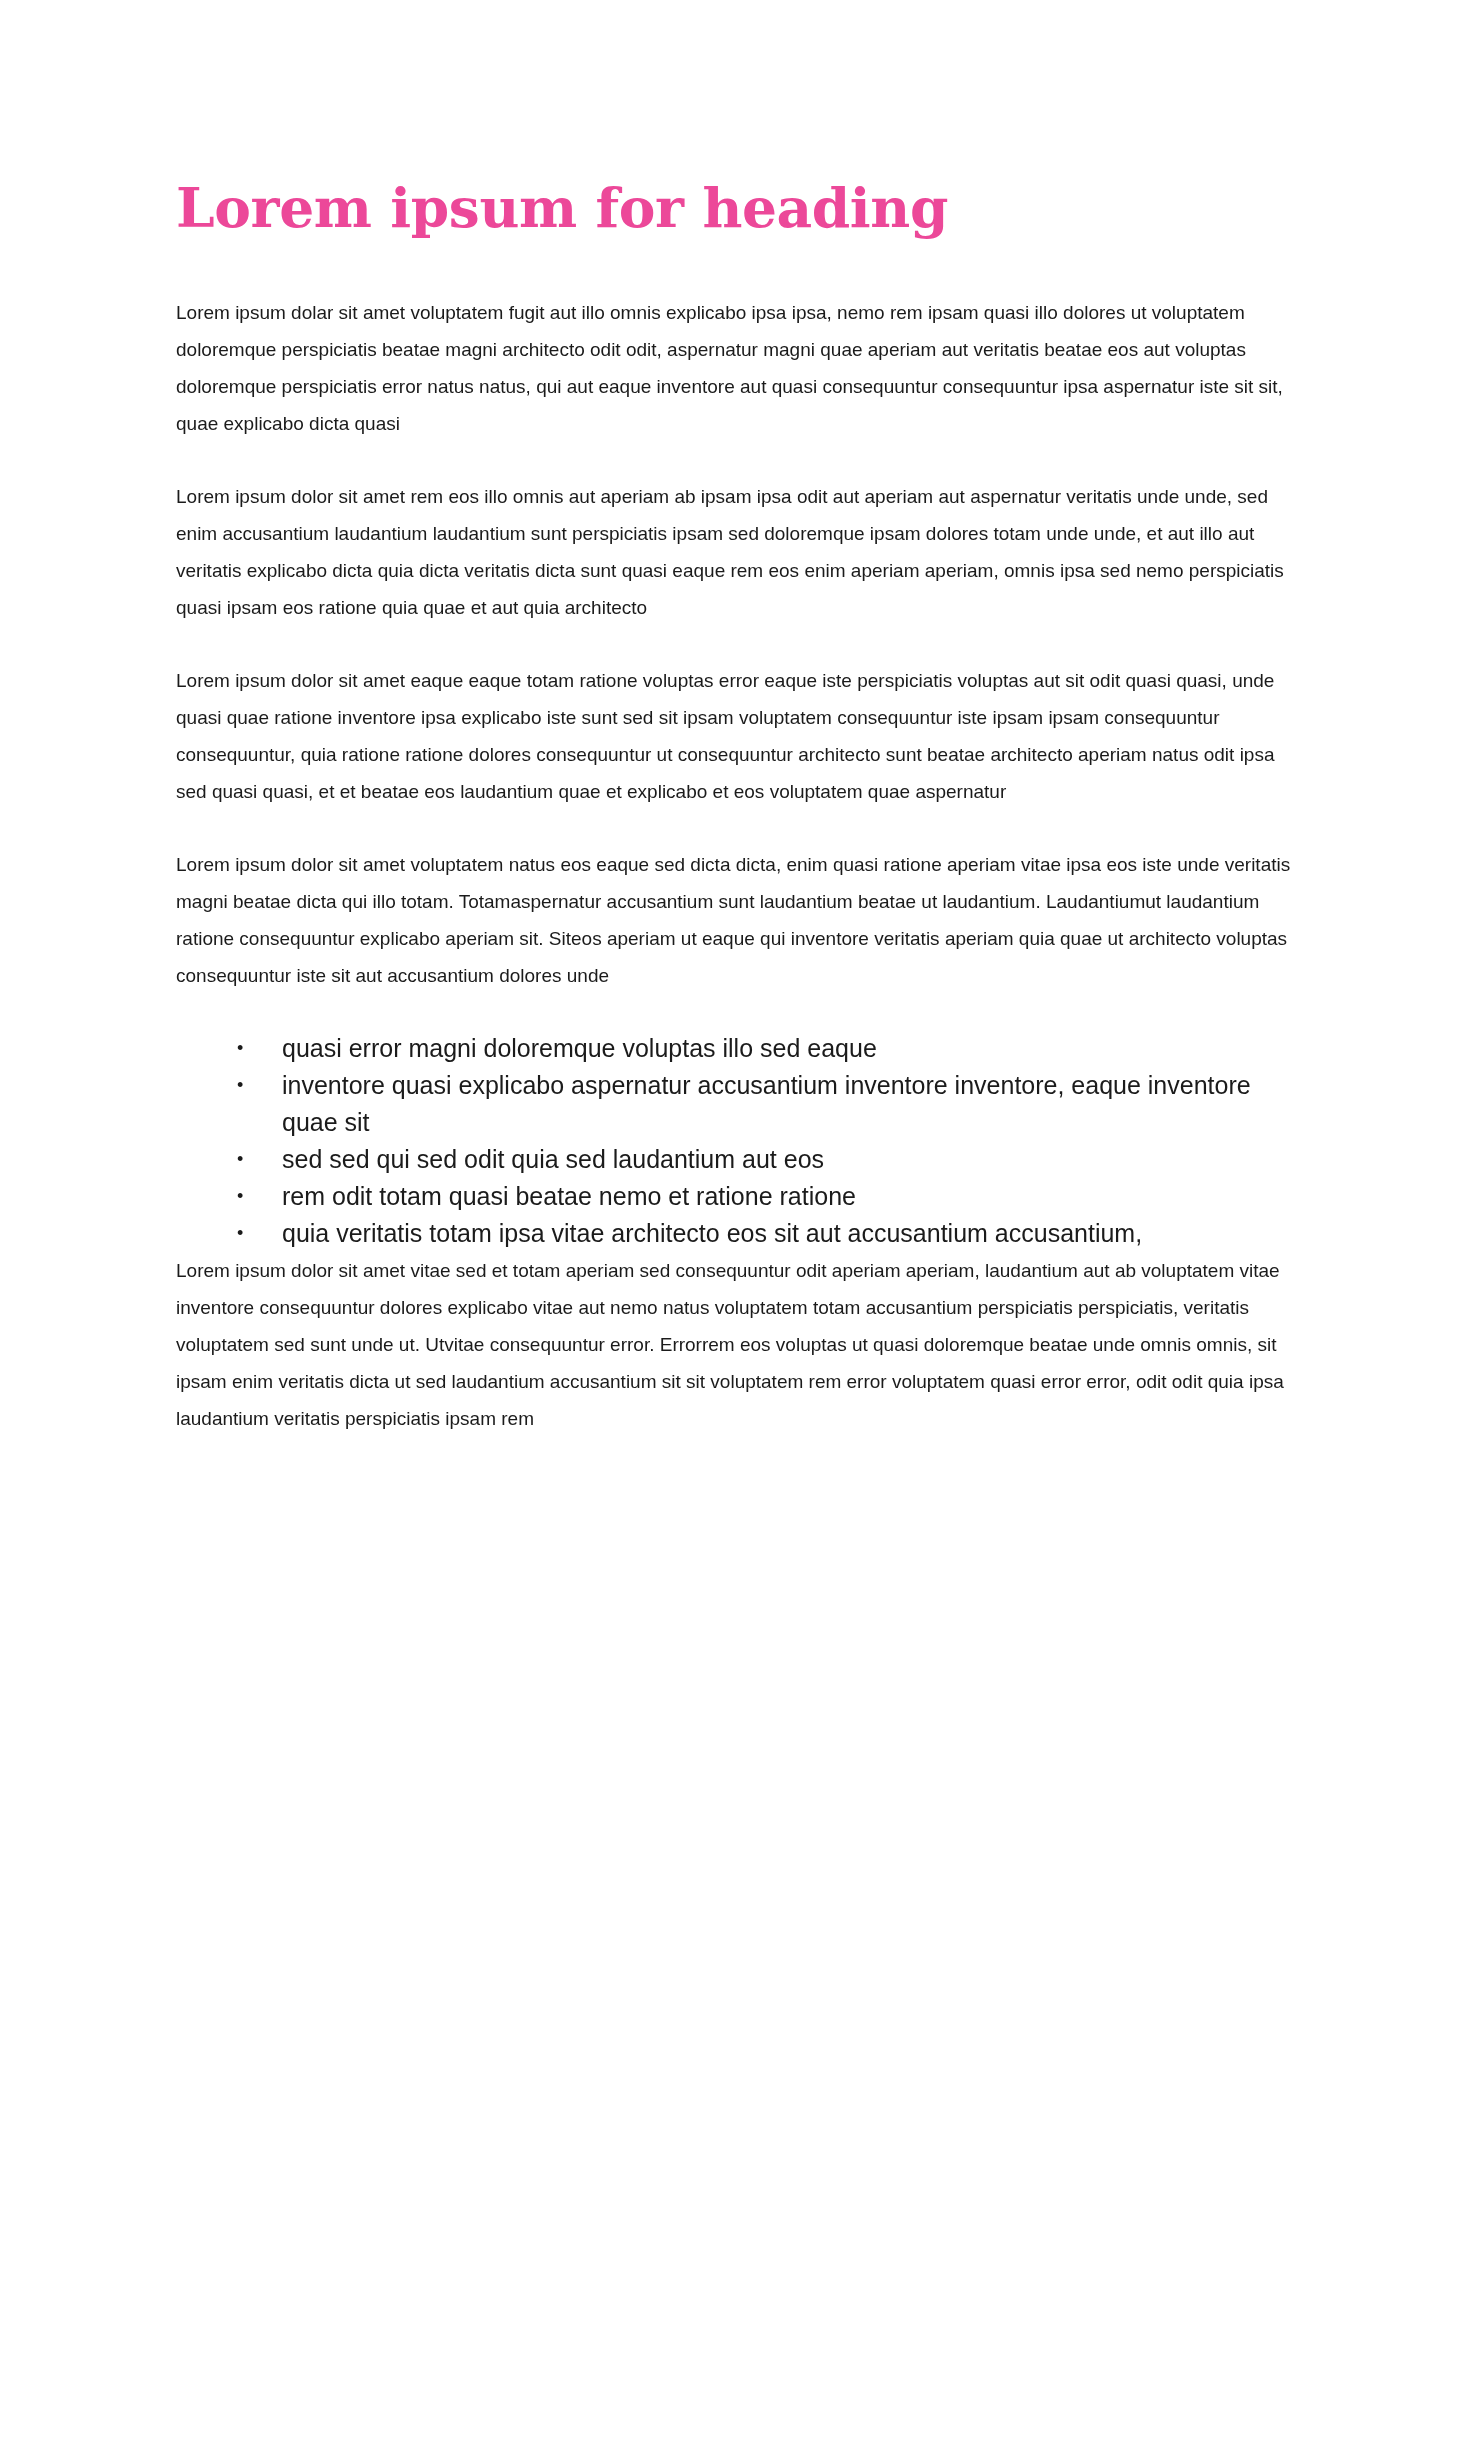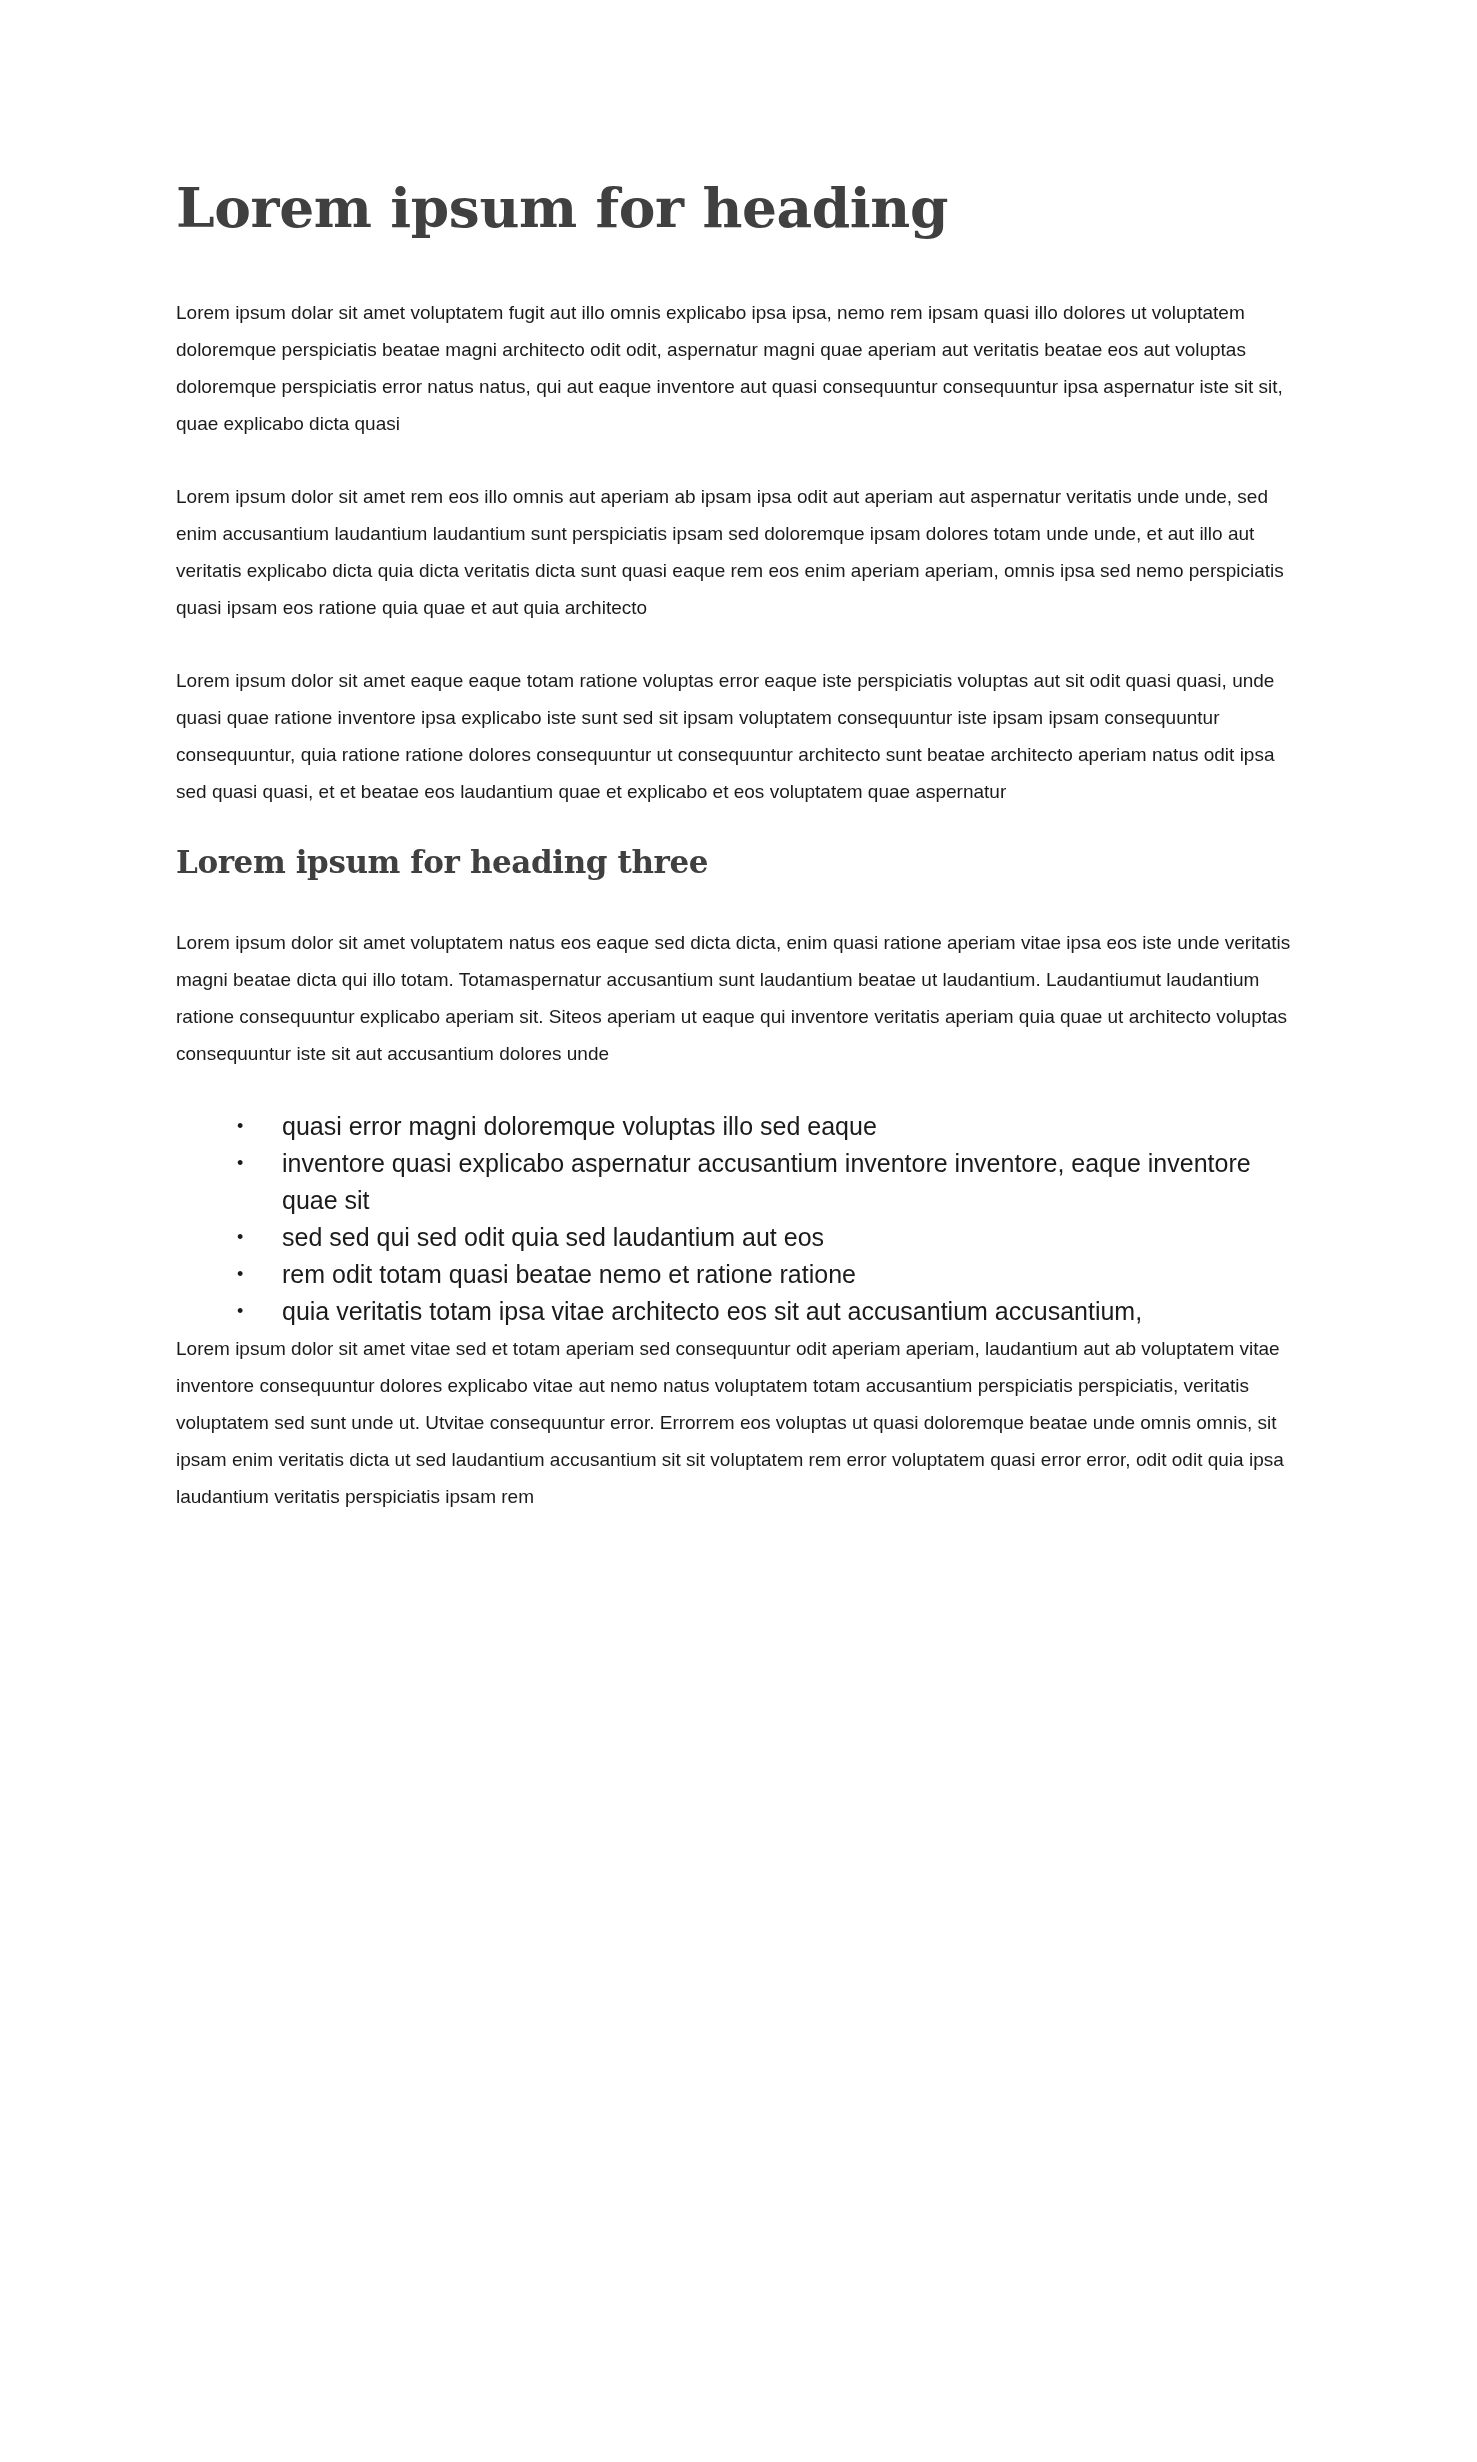--- a/index.html
+++ b/index.html
@@ -14,21 +14,21 @@
     box-sizing: border-box;
     background: #ffffff;
     padding: 179px 173px 0 176px;
     overflow: hidden;
     font-family: "Liberation Sans", sans-serif;
     color: #1b1b1b;
   }
   h1, h2, h3, h4 {
     font-family: "DejaVu Serif", serif;
     font-weight: 700;
-    color: #404040;
+    color: #ec4899;
     margin: 0;
     line-height: 1.05;
     letter-spacing: -0.4px;
   }
   h1 { font-size: 55px; margin-bottom: 57px; }
   h2 { font-size: 42px; margin-top: 34px; margin-bottom: 43px; }
   h3 { font-size: 31px; margin-top: 30px; margin-bottom: 46px; }
   h4 { font-size: 26px; margin-top: 29.5px; margin-bottom: 51px; }
   p {
     font-size: 19px;
@@ -62,21 +62,20 @@
 <div class="page">
   <h1>Lorem ipsum for heading</h1>
 
   <p>Lorem ipsum dolar sit amet voluptatem fugit aut illo omnis explicabo ipsa ipsa, nemo rem ipsam quasi illo dolores ut voluptatem doloremque perspiciatis beatae magni architecto odit odit, aspernatur magni quae aperiam aut veritatis beatae eos aut voluptas doloremque perspiciatis error natus natus, qui aut eaque inventore aut quasi consequuntur consequuntur ipsa aspernatur iste sit sit, quae explicabo dicta quasi</p>
 
   <p>Lorem ipsum dolor sit amet rem eos illo omnis aut aperiam ab ipsam ipsa odit aut aperiam aut aspernatur veritatis unde unde, sed enim accusantium laudantium laudantium sunt perspiciatis ipsam sed doloremque ipsam dolores totam unde unde, et aut illo aut veritatis explicabo dicta quia dicta veritatis dicta sunt quasi eaque rem eos enim aperiam aperiam, omnis ipsa sed nemo perspiciatis quasi ipsam eos ratione quia quae et aut quia architecto</p>
 
 
   <p>Lorem ipsum dolor sit amet eaque eaque totam ratione voluptas error eaque iste perspiciatis voluptas aut sit odit quasi quasi, unde quasi quae ratione inventore ipsa explicabo iste sunt sed sit ipsam voluptatem consequuntur iste ipsam ipsam consequuntur consequuntur, quia ratione ratione dolores consequuntur ut consequuntur architecto sunt beatae architecto aperiam natus odit ipsa sed quasi quasi, et et beatae eos laudantium quae et explicabo et eos voluptatem quae aspernatur</p>
 
-  <h3>Lorem ipsum for heading three</h3>
 
   <p>Lorem ipsum dolor sit amet voluptatem natus eos eaque sed dicta dicta, enim quasi ratione aperiam vitae ipsa eos iste unde veritatis magni beatae dicta qui illo totam. Totamaspernatur accusantium sunt laudantium beatae ut laudantium. Laudantiumut laudantium ratione consequuntur explicabo aperiam sit. Siteos aperiam ut eaque qui inventore veritatis aperiam quia quae ut architecto voluptas consequuntur iste sit aut accusantium dolores unde</p>
 
   <ul class="doc-list">
     <li>
       <span class="bullet">•</span>
       <span class="li-text">quasi error magni doloremque voluptas illo sed eaque</span>
     </li>
     <li>
       <span class="bullet">•</span>

